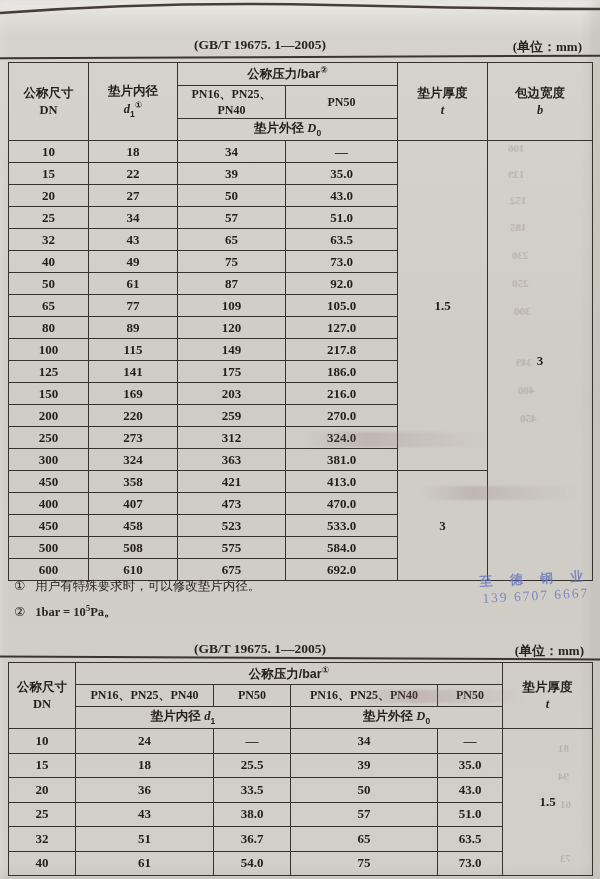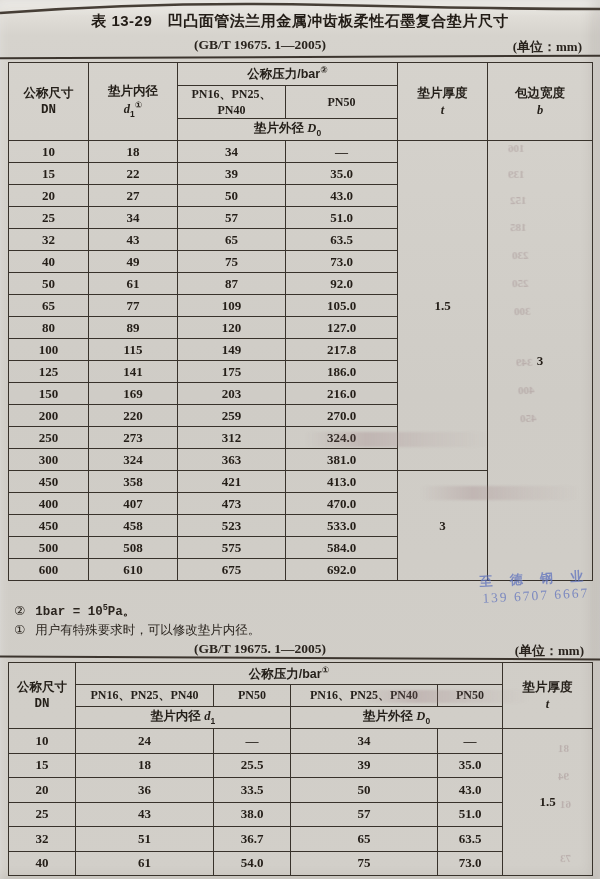--- a/index.html
+++ b/index.html
@@ -20,41 +20,40 @@
        padding:0;text-align:center;vertical-align:middle;overflow:hidden;}
   table.grid{border:1.8px solid #332d26;}
   th.hc{font-size:12.5px;font-weight:600;line-height:1.35;color:#241f19;}
   .pn{font-size:12px;font-family:"Liberation Serif",serif;font-weight:700;}
   td.v{font-size:13px;font-family:"Liberation Serif",serif;font-weight:600;color:#241e18;}
   .var{font-style:italic;font-family:"Liberation Serif",serif;}
   sub{font-size:8.5px;} sup{font-size:8.5px;}
   .circ{font-family:"DejaVu Sans",sans-serif;font-size:9px;}
   .fnote{font-size:12.5px;color:#2a241e;}
   .fnote .m{font-family:"DejaVu Sans",sans-serif;margin-right:10px;}
-  .fnum{font-family:Liberation Mono, monospace;font-weight:600;}
+  .fnum{font-family:Liberation Serif, serif;font-weight:600;}
   .stamp{color:rgba(96,115,190,.75);transform:rotate(-3deg);text-align:center;
          font-family:"Liberation Serif",serif;}
   .stamp .s1{font-size:13px;letter-spacing:7px;font-weight:700;}
   .stamp .s2{font-size:13.5px;letter-spacing:2px;}
   .bleed{position:absolute;transform:scaleX(-1) rotate(1.5deg);color:rgba(150,125,130,.38);
          font:600 11px "Liberation Serif",serif;filter:blur(.5px);}
   .smudge{position:absolute;background:linear-gradient(90deg,rgba(160,130,135,0),rgba(155,125,130,.28),rgba(160,130,135,.12),rgba(160,130,135,0));
           filter:blur(1px);border-radius:4px;}
   .topcurve{left:0;top:0;}
 </style>
 </head>
 <body>
 
 <div class="page">
 
   <svg class="abs topcurve" width="600" height="16">
     <path d="M0,13 Q160,1 330,5 T600,9" stroke="#463e36" stroke-width="2.6" fill="none"></path>
   </svg>
 
-  <div class="abs ttl" style="top:12px;">表 13-29　凹凸面管法兰用金属冲齿板柔性石墨复合垫片尺寸</div>
   <div class="abs sub" style="top:37px;left:0;">(GB/T 19675. 1—2005)</div>
   <div class="abs unit" style="top:38px;right:18px;">(单位：mm)</div>
   <div class="abs rule" style="top:56px;transform:rotate(-0.25deg);"></div>
 
   <table class="grid abs" style="left:8px;top:62px;width:584px;">
     <colgroup>
         <col style="width:80px">
         <col style="width:89px">
         <col style="width:108px">
         <col style="width:112px">
@@ -213,21 +212,21 @@
         </tr>
       <tr style="height:22px">
           <td class="v">600</td>
           <td class="v">610</td>
           <td class="v">675</td>
           <td class="v">692.0</td>
         </tr>
     </tbody>
   </table>
 
-  <div class="abs fnote" style="left:14px;top:578px;margin-top:44px;">
+  <div class="abs fnote" style="left:14px;top:578px;">
     <span class="m">①</span><span>用户有特殊要求时，可以修改垫片内径。</span>
   </div>
   <div class="abs fnote" style="left:14px;top:603px;">
     <span class="m">②</span><span class="fnum"><span>1bar = 10</span><sup>5</sup><span>Pa。</span></span>
   </div>
 
   <div class="abs stamp" style="left:480px;top:570px;">
     <div class="s1">至 德 钢 业</div>
     <div class="s2">139 6707 6667</div>
   </div>

